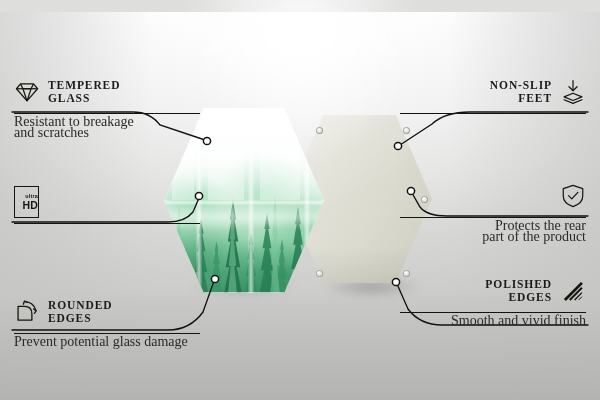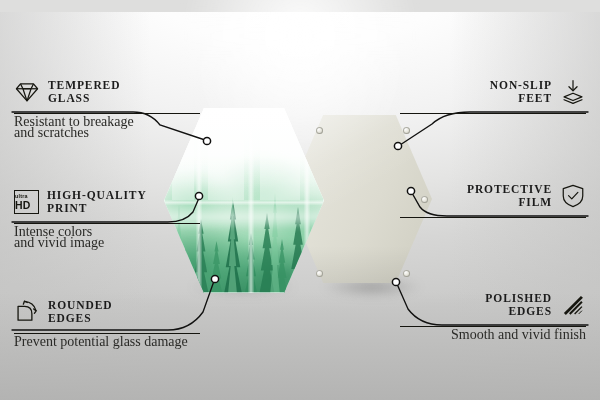--- a/index.html
+++ b/index.html
@@ -177,24 +177,24 @@
     margin-top:3px;
     white-space:pre-line;
   }
   .feature.right .desc { text-align:right; }
 
   .ico { flex:0 0 auto; width:26px; height:26px; display:block; }
 
   
   .hdbox {
     flex:0 0 auto;
-    width:25px; height:24px;
+    width:25px; height:32px;
     border:1.4px solid #16160f;
     display:flex; flex-direction:column;
-    align-items:flex-start; justify-content:center;
+    align-items:flex-end; justify-content:center;
     line-height:1;
   }
   .hdbox .u {
     font-family:"Liberation Sans", sans-serif;
     font-size:5.4px; font-weight:700; letter-spacing:.2px; color:#16160f;
   }
   .hdbox .hd {
     font-family:"Liberation Sans", sans-serif;
     font-size:10.5px; font-weight:700; letter-spacing:.2px; color:#16160f;
     margin-top:.5px;
@@ -305,26 +305,22 @@
     <div class="desc">Resistant to breakage
 and scratches</div>
   </div>
 
   <div class="feature left" style="left:14px; top:170px;">
     <div class="head">
       <div class="hdbox">
         <span class="u">ultra</span>
         <span class="hd">HD</span>
       </div>
-      <div class="title">HIGH-QUALITY
-PRINT</div>
-    </div>
-    <div class="divider"></div>
-    <div class="desc">Intense colors
-and vivid image</div>
+    </div>
+    <div class="divider"></div>
   </div>
 
   <div class="feature left" style="left:14px; top:280px;">
     <div class="head">
       <svg class="ico" viewBox="0 0 32 32">
         <g fill="none" stroke="#16160f" stroke-width="1.6" stroke-linejoin="round" stroke-linecap="round">
           <path d="M5 9 L5 26 L22 26 L22 18 Q22 9 13 9 Z"></path>
           <path d="M13 3 Q24 4 27 14"></path>
           <path d="M11.5 6.4 L12.8 2.7 L16.4 4.3"></path>
           <path d="M24.2 12.2 L27.3 14.6 L25.1 17.6"></path>
@@ -348,33 +344,33 @@
           <path d="M16 17.5 L27 22 L16 26.5 L5 22 Z"></path>
           <path d="M5 25.5 L16 30 L27 25.5"></path>
         </g>
       </svg>
     </div>
     <div class="divider"></div>
   </div>
 
   <div class="feature right" style="left:400px; top:164px;">
     <div class="head">
-      <div class="title">PROTECTIVE
-FILM</div>
       <svg class="ico" viewBox="0 0 32 32">
         <g fill="none" stroke="#16160f" stroke-width="1.5" stroke-linejoin="round" stroke-linecap="round">
           <path d="M16 3 L28 7 L28 16 Q28 25 16 29 Q4 25 4 16 L4 7 Z"></path>
           <path d="M10.5 15.5 L14.5 19.5 L22 11.5"></path>
         </g>
       </svg>
     </div>
     <div class="divider"></div>
-  </div>
-
-  <div class="feature right" style="left:400px; top:273px;">
+    <div class="desc">Protects the rear
+part of the product</div>
+  </div>
+
+  <div class="feature right" style="left:400px; top:259px;">
     <div class="head">
       <div class="title">POLISHED
 EDGES</div>
       <svg class="ico" viewBox="0 0 32 32">
         <g stroke="#16160f" stroke-linecap="butt">
           <path d="M6 27 L27 6" stroke-width="3.4"></path>
           <path d="M12 27 L27 12" stroke-width="2.4"></path>
           <path d="M18 27 L27 18" stroke-width="1.7"></path>
           <path d="M23 27 L27 23" stroke-width="1.2"></path>
         </g>

